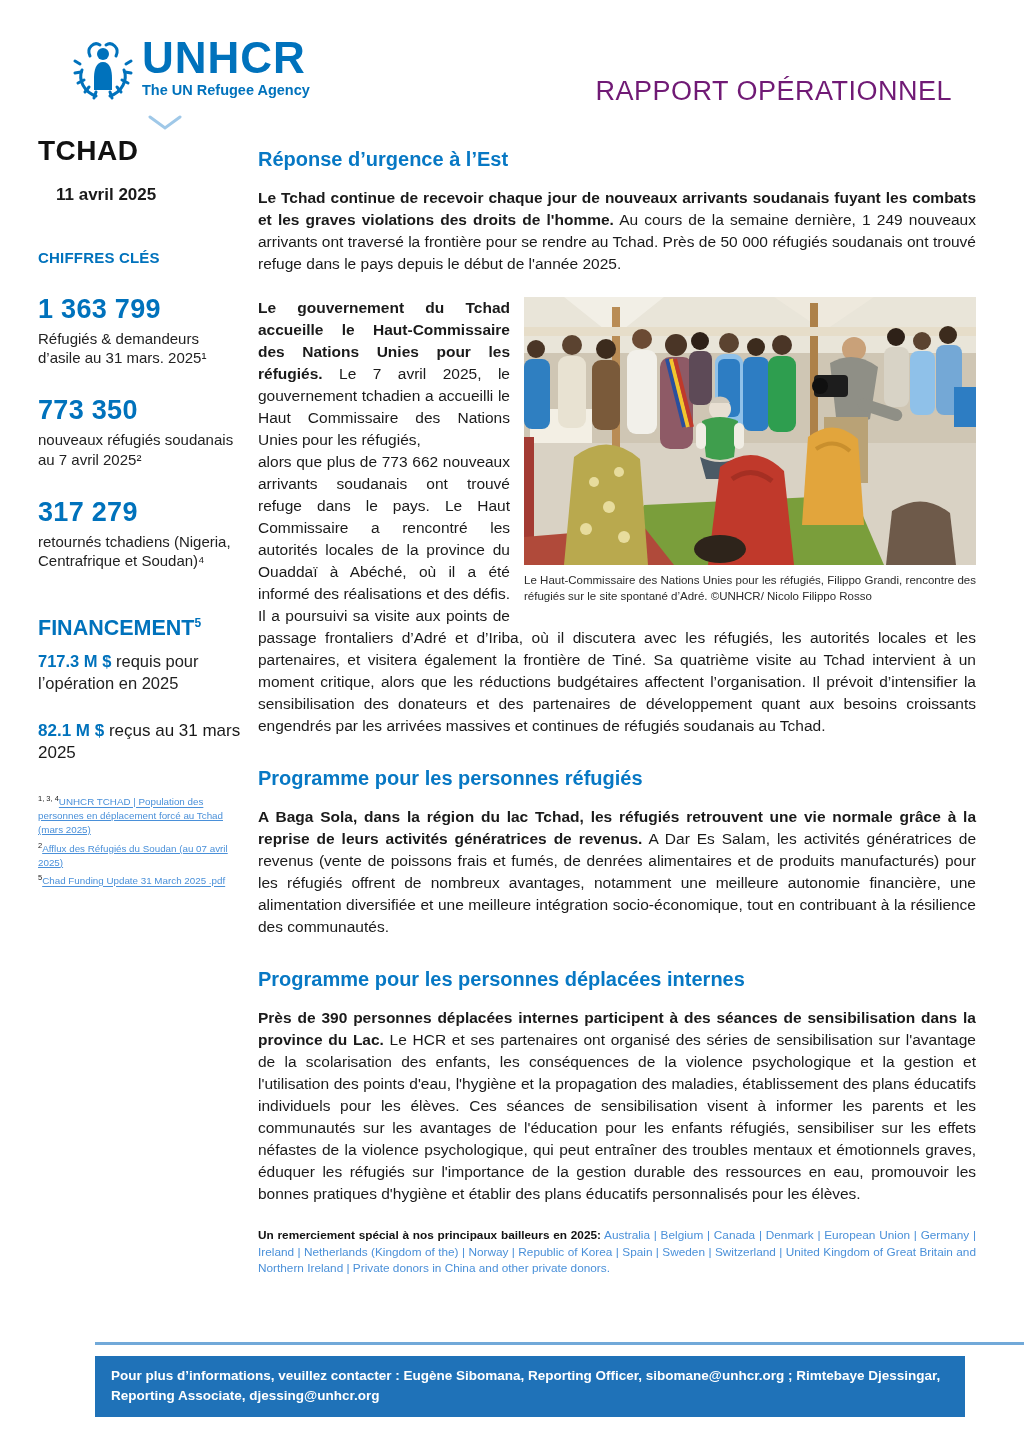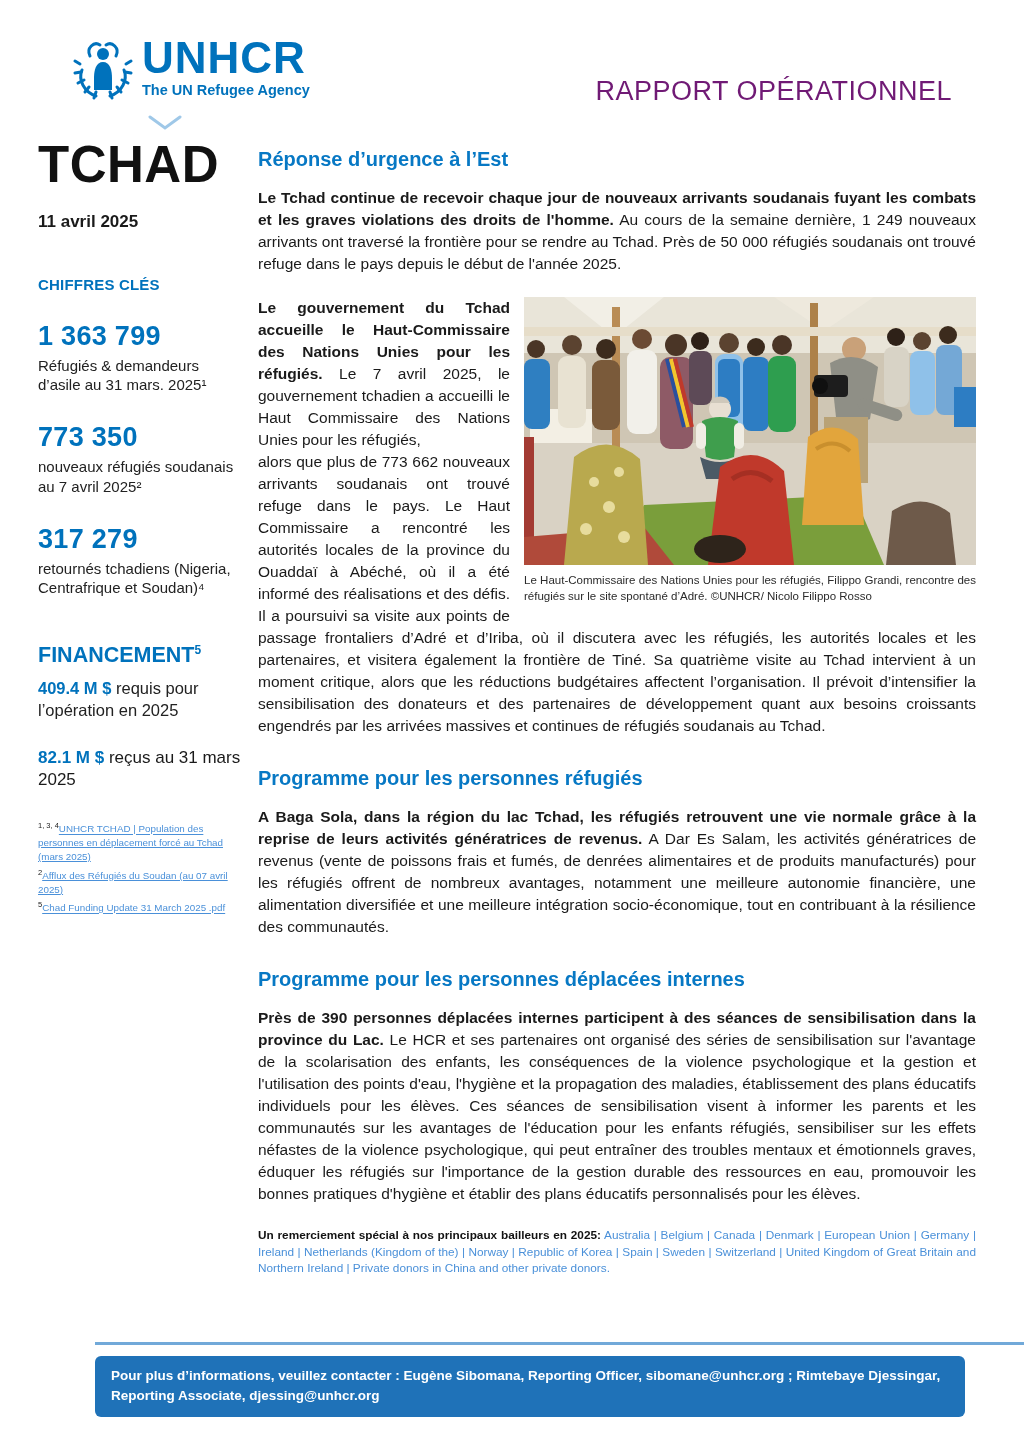--- a/index.html
+++ b/index.html
@@ -11,22 +11,22 @@
   .logo-block { position:absolute; left:72px; top:36px; display:flex; align-items:flex-start; }
   .logo-emblem { width:62px; height:66px; }
   .logo-texts { margin-left:8px; }
   .logo-word { color:#0072BC; font-weight:bold; font-size:44px; letter-spacing:1px; line-height:1.0; }
   .logo-tag { color:#0072BC; font-weight:bold; font-size:14.5px; margin-top:2px; }
   .report-title { position:absolute; right:72px; top:76px; color:#701a75; font-size:27px; letter-spacing:0.5px; font-weight:normal; }
   .chevron { position:absolute; left:148px; top:114px; }
 
   
   .sidebar { position:absolute; left:38px; top:135px; width:206px; }
-  .country { font-size:51px; font-weight:bold; color:#111; letter-spacing:0.5px; }
-  .date { font-size:17px; font-weight:bold; margin-top:18px; }
+  .country { font-size:28px; font-weight:bold; color:#111; letter-spacing:0.5px; }
+  .date { font-size:17px; font-weight:bold; margin-top:18px;margin-left:18px; }
   .kf-title { color:#0072BC; font-size:15px; font-weight:bold; margin-top:44px; letter-spacing:0.2px; }
   .stat { margin-top:28px; }
   .stat-value { color:#0072BC; font-size:27px; font-weight:bold; letter-spacing:0.3px; }
   .stat-label { font-size:15px; line-height:1.28; margin-top:4px; color:#222; }
   .fin-title { color:#0072BC; font-size:21.5px; font-weight:bold; margin-top:46px; }
   .fin-line { font-size:16.5px; line-height:1.3; margin-top:10px; color:#222; }
   .fin-amt { color:#0072BC; font-weight:bold; }
 
   .chart-wrap { position:relative; width:206px; height:230px; margin-top:24px; }
   .donut { position:absolute; left:2px; top:10px; width:196px; height:196px; border-radius:50%;
@@ -56,21 +56,21 @@
   .photo-frame { width:452px; height:268px; display:block; }
   .photo-caption { font-size:11.5px; line-height:1.35; color:#2b2b2b; text-align:justify; margin-top:8px; }
 
   .donors { font-size:11.8px; line-height:1.4; text-align:justify; margin-top:13px; }
   .donors .dlabel { font-weight:bold; color:#111; }
   .donors .dlist { color:#4A90D9; }
 
   
   .footer-line { position:absolute; left:95px; right:0px; top:1342px; height:3px; background:#71A9D9; }
   .footer-bar { position:absolute; left:95px; top:1356px; width:870px; min-height:58px; background:#1F72B8;
-                color:#fff; font-weight:bold; font-size:13.5px; line-height:1.5; padding:10px 16px;border-radius:6px; }
+                color:#fff; font-weight:bold; font-size:13.5px; line-height:1.5; padding:10px 16px; }
 </style>
 </head>
 <body>
 
 <div class="page">
 
   <div class="logo-block">
     <svg class="logo-emblem" viewBox="0 0 62 66">
       <g fill="none" stroke="#0072BC" stroke-width="3" stroke-linecap="round">
         <path d="M10 34 C6 44, 12 56, 24 60"></path>
@@ -110,21 +110,21 @@
     <div class="stat">
       <div class="stat-value">773 350</div>
       <div class="stat-label">nouveaux réfugiés soudanais au 7 avril 2025²</div>
     </div>
     <div class="stat">
       <div class="stat-value">317 279</div>
       <div class="stat-label">retournés tchadiens (Nigeria, Centrafrique et Soudan)⁴</div>
     </div>
 
     <div class="fin-title"><span>FINANCEMENT</span><sup style="font-size:12px;">5</sup></div>
-    <div class="fin-line"><span class="fin-amt">409.4 M $</span><span> requis pour l’opération en 2025</span></div>
+    <div class="fin-line"><span class="fin-amt">717.3 M $</span><span> requis pour l’opération en 2025</span></div>
 
 
     <div class="received"><span class="fin-amt">82.1 M $</span><span> reçus au 31 mars 2025</span></div>
 
     <div class="footnotes">
       <div class="footnote"><sup>1, 3, 4</sup><a>UNHCR TCHAD | Population des personnes en déplacement forcé au Tchad (mars 2025)</a></div>
       <div class="footnote"><sup>2</sup><a>Afflux des Réfugiés du Soudan (au 07 avril 2025)</a></div>
       <div class="footnote"><sup>5</sup><a>Chad Funding Update 31 March 2025 .pdf</a></div>
     </div>
   </div>

